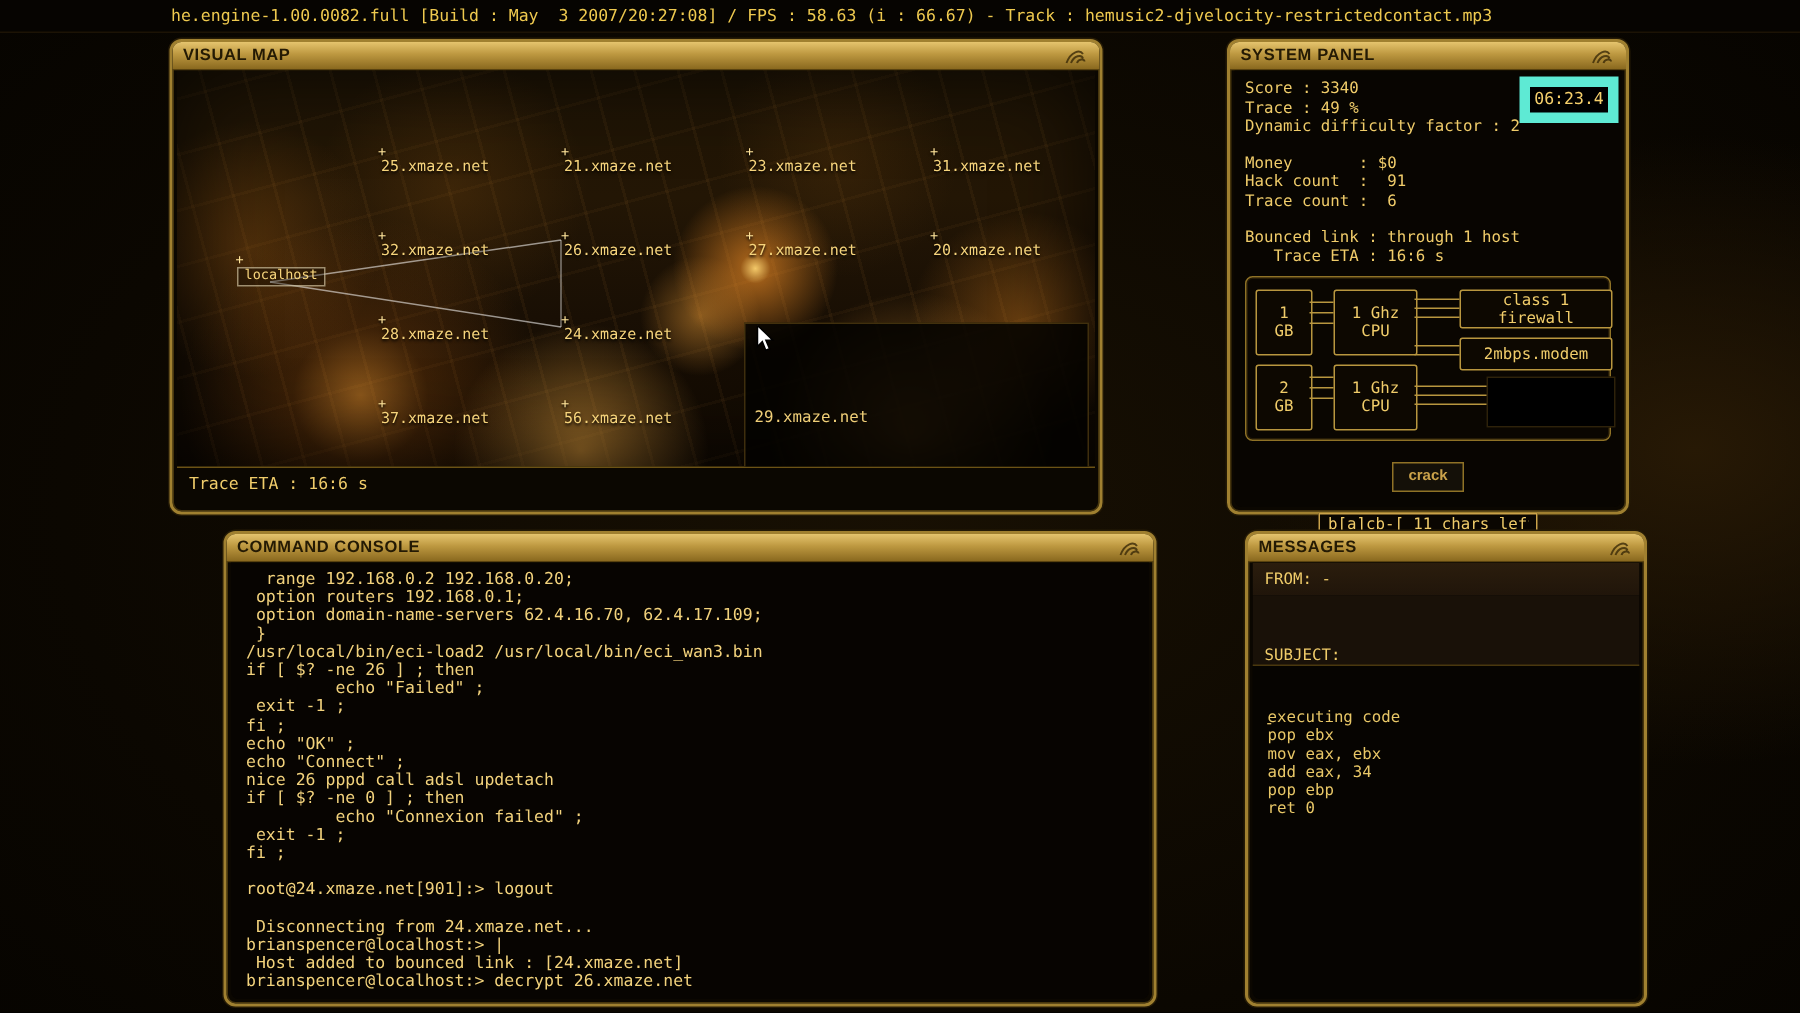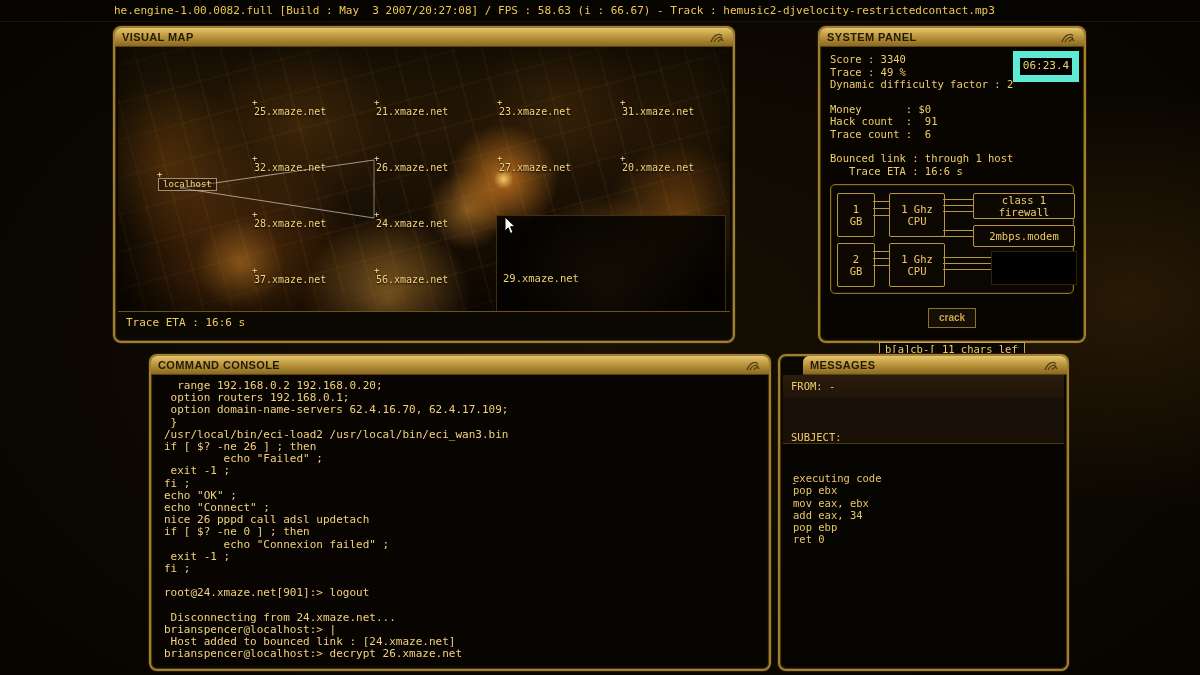--- a/index.html
+++ b/index.html
@@ -70,21 +70,21 @@
   .crack-btn{width:46px;height:18px;background:#141008;border:1px solid #8f7226;color:#caa24a;
     font:bold 10px "Liberation Sans",sans-serif;text-align:center;line-height:17px;cursor:pointer;}
   .crack-input{flex:1;height:18px;background:#0a0601;border:1px solid #caa24a;color:#f0cc6a;
     font:10.5px "DejaVu Sans Mono",monospace;padding:0 5px;box-sizing:border-box;outline:none;text-align:right;}
   
   #command-console{left:113px;top:354px;width:618px;height:313px;margin-left:36px;}
   .console-body{position:absolute;left:3px;right:3px;top:19px;bottom:3px;background:#070401;
     border-radius:0 0 5px 5px;padding:5px 10px;box-sizing:border-box;overflow:hidden;cursor:text;}
   .console-line{color:#f2d27c;font-size:11px;line-height:12.2px;min-height:12.2px;white-space:pre;}
   
-  #messages-panel{left:778px;top:354px;width:264px;height:313px;padding-left:23px;}
+  #messages-panel{left:830px;top:354px;width:264px;height:313px;}
   .msg-body{position:absolute;left:3px;right:3px;top:19px;bottom:3px;background:#060401;
     border-radius:0 0 5px 5px;overflow:hidden;}
   .msg-from-row{height:22px;background:linear-gradient(180deg,#2b1d0d,#20150a);color:#f0cc6a;
     font-size:10.5px;line-height:22px;padding:0 8px;white-space:pre;}
   .msg-subject{height:40px;background:#191108;color:#f0cc6a;font-size:10.5px;line-height:15px;
     padding:3px 8px;white-space:pre;border-bottom:1px solid #4a380e;}
   .msg-lines{margin-top:28px;padding:0 10px;}
   .msg-line{color:#e8c767;font-size:10.5px;line-height:12.3px;min-height:12.3px;white-space:pre;}
   .msg-footer{position:absolute;left:0;right:0;bottom:5px;display:flex;align-items:center;
     padding:0 10px;gap:22px;}

